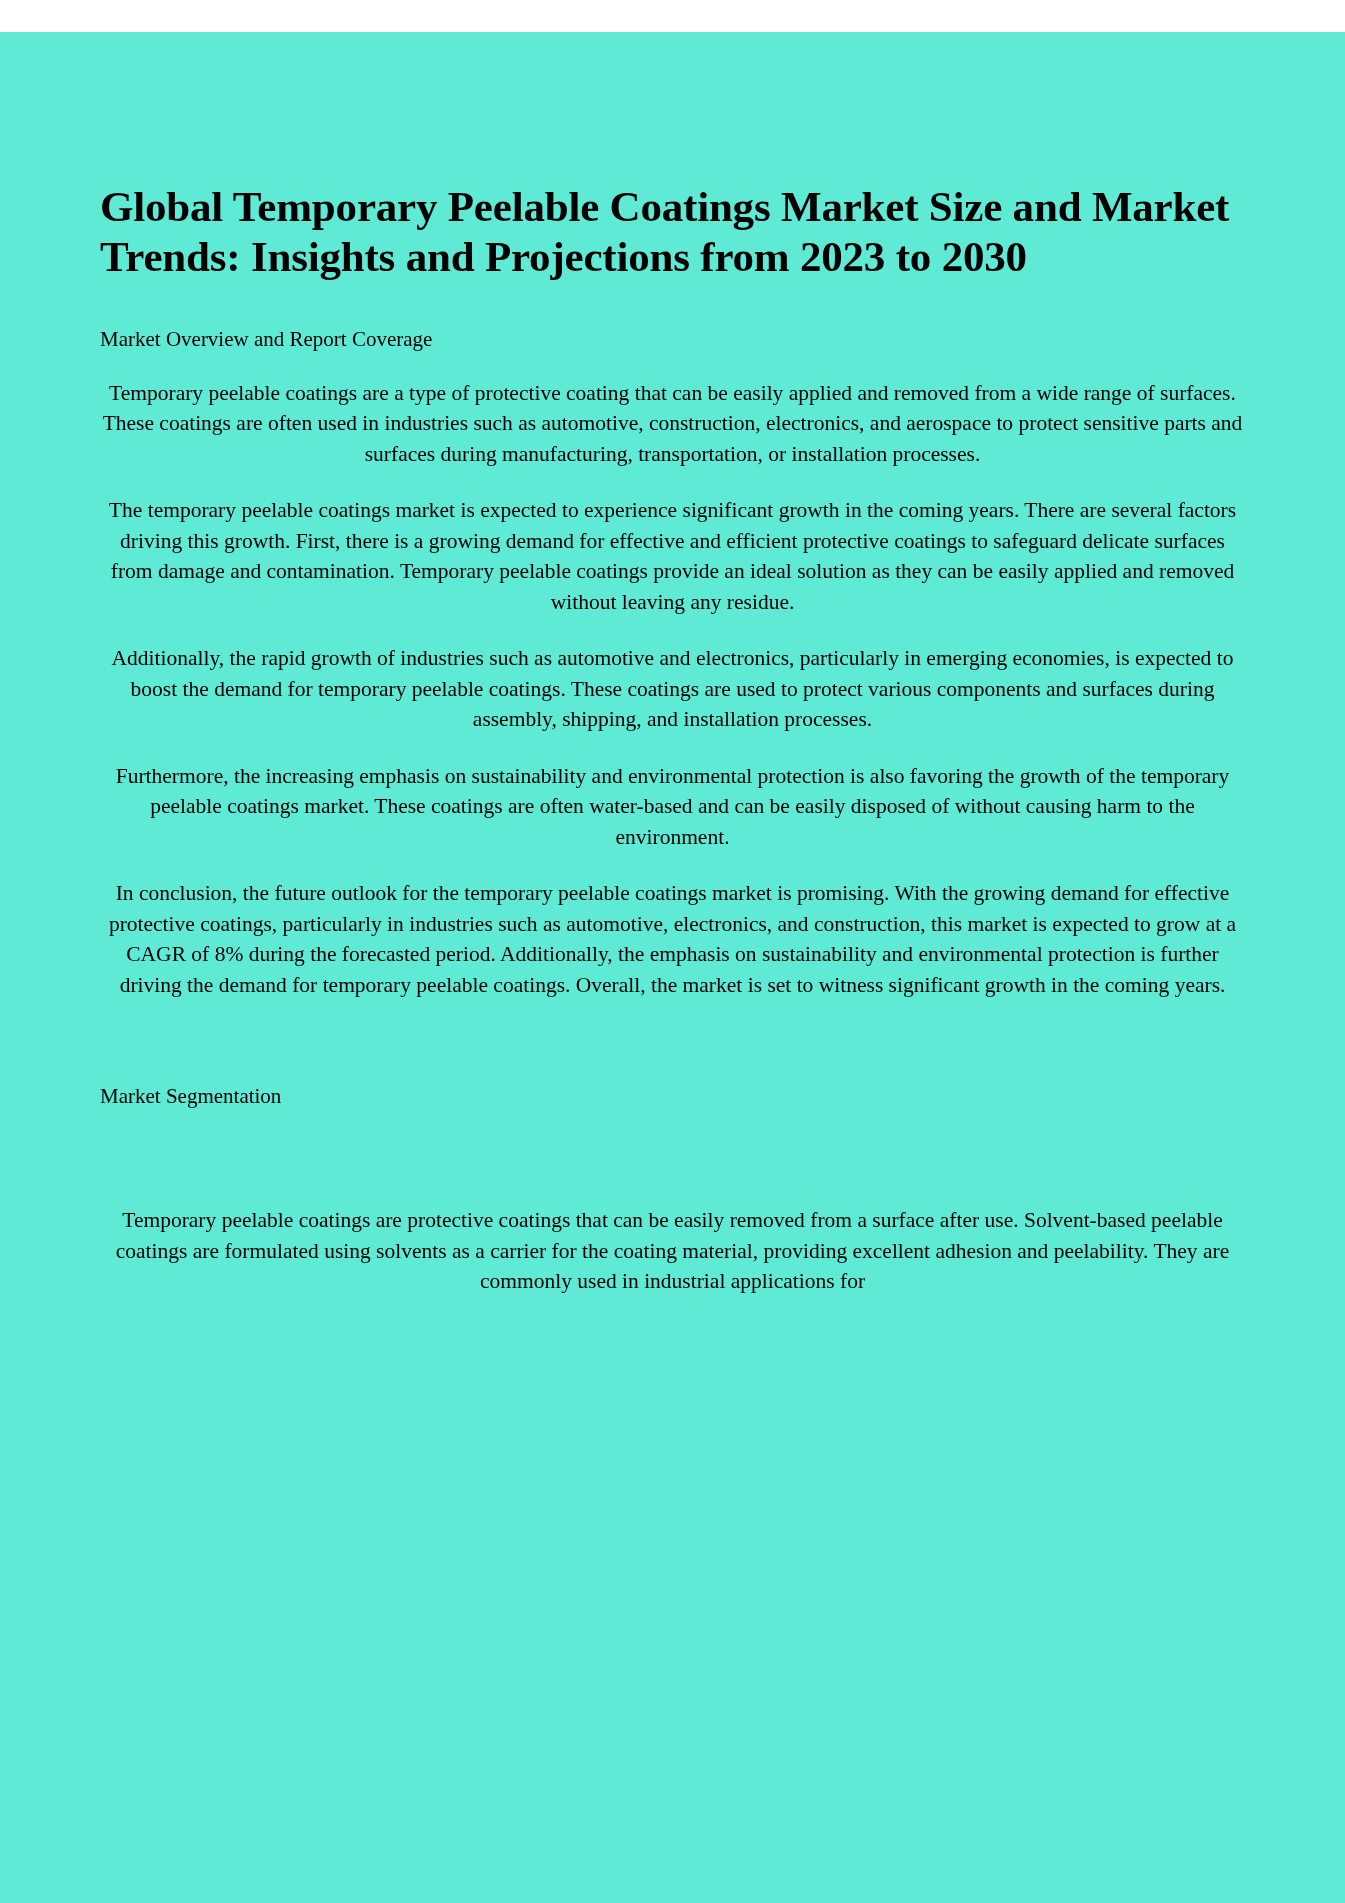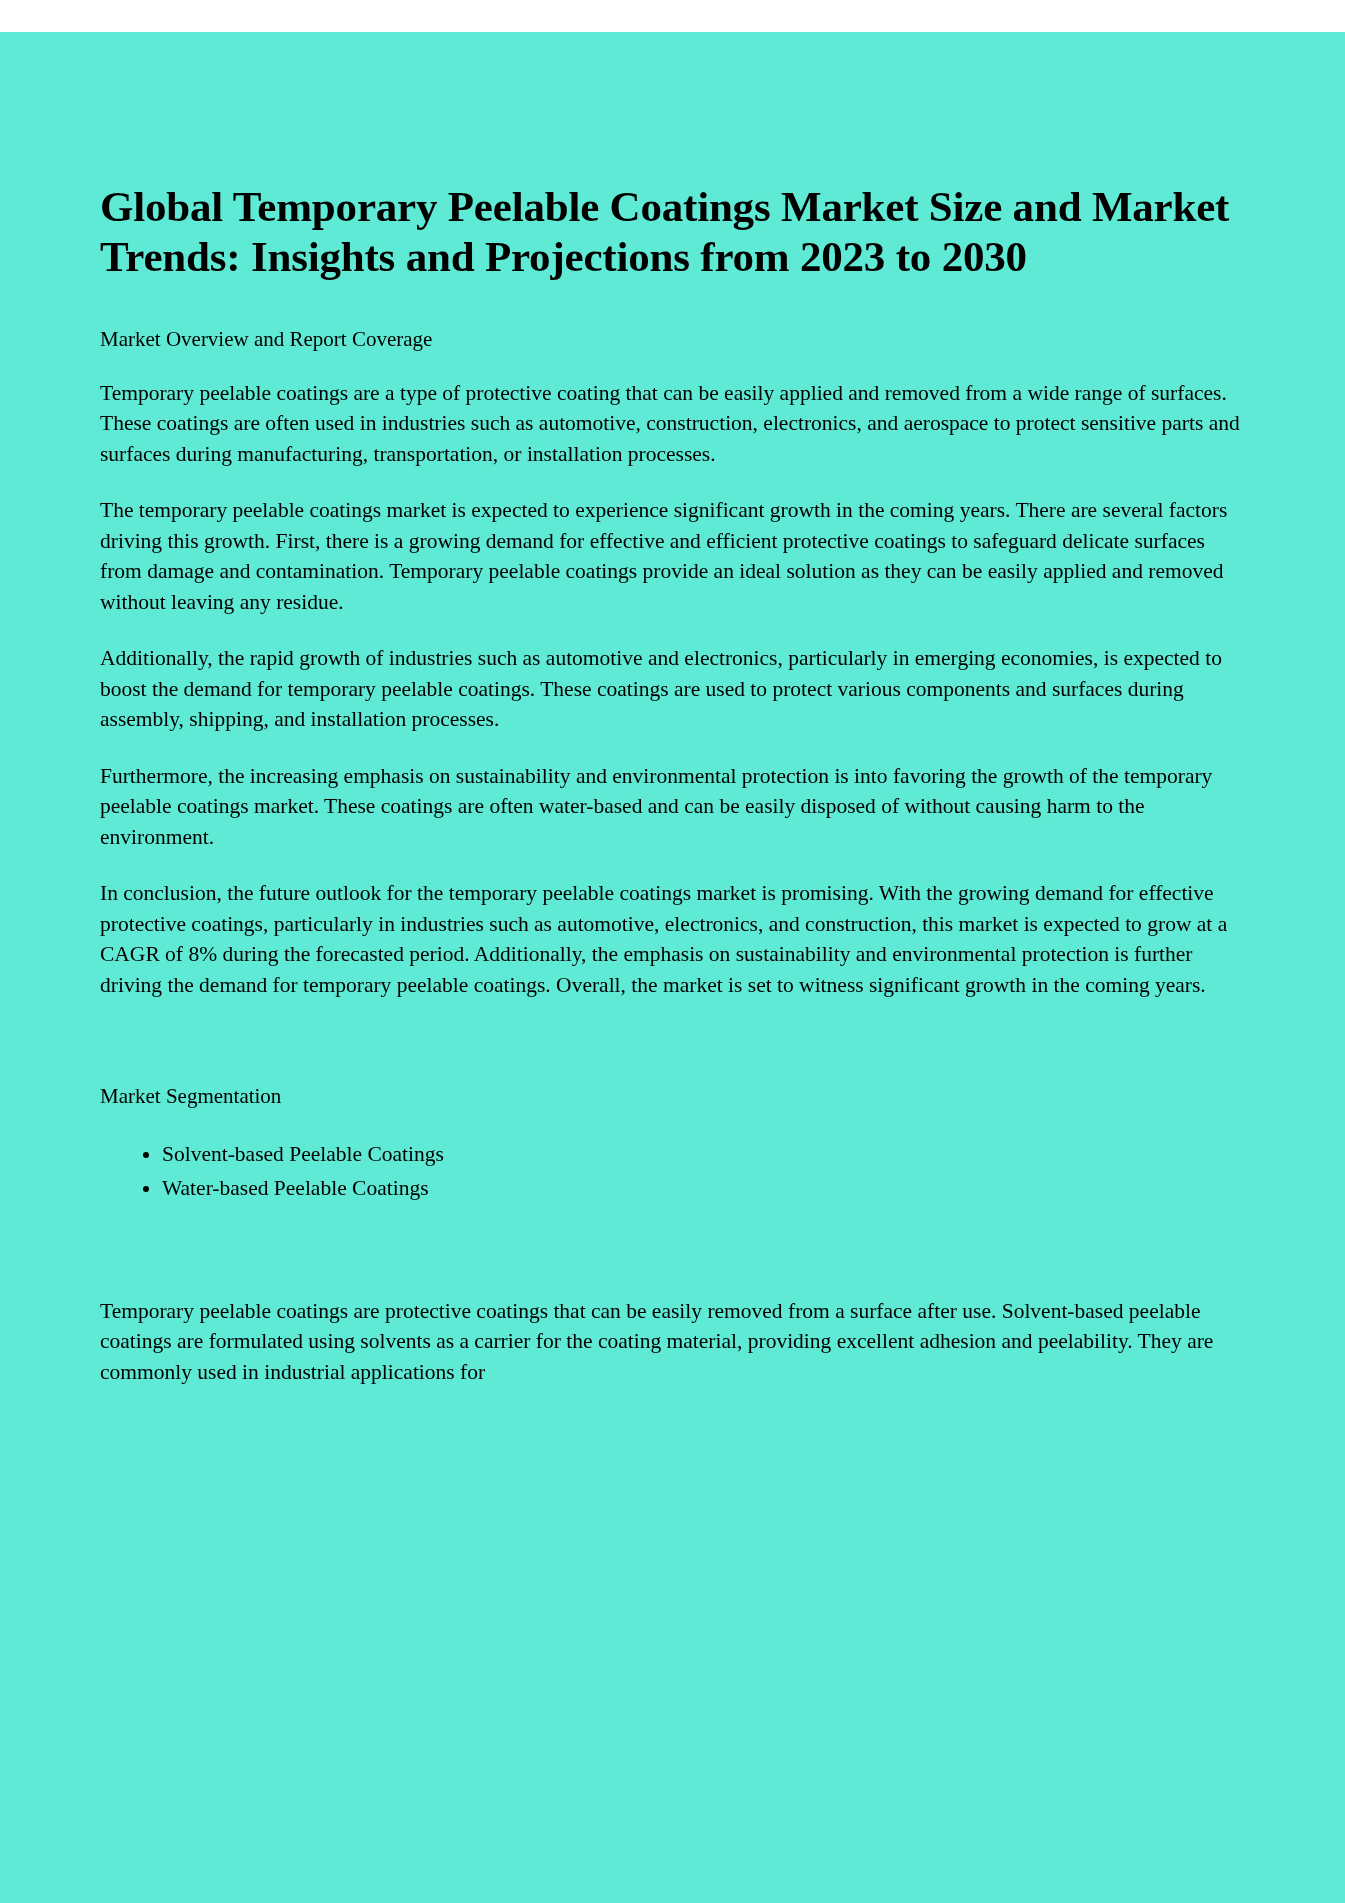--- a/index.html
+++ b/index.html
@@ -33,21 +33,21 @@
   .section-heading {
     font-size: 21px;
     font-weight: normal;
     margin: 0 0 26px 0;
   }
   p.body-text {
     font-size: 21.5px;
     line-height: 1.42;
     margin: 0 0 26px 0;
     max-width: 1150px;
-    text-align: left;
+    text-align: center;
   }
   .link-para {
     font-size: 21.5px;
     line-height: 1.42;
     margin: 0 0 26px 0;
     max-width: 1150px;
   }
   .link-label {
     font-weight: bold;
   }
@@ -88,31 +88,27 @@
 
 <div class="page">
 
   <h1 class="doc-title">Global Temporary Peelable Coatings Market Size and Market Trends: Insights and Projections from 2023 to 2030</h1>
 
   <h2 class="section-heading">Market Overview and Report Coverage</h2>
 
   <p class="body-text">Temporary peelable coatings are a type of protective coating that can be easily applied and removed from a wide range of surfaces. These coatings are often used in industries such as automotive, construction, electronics, and aerospace to protect sensitive parts and surfaces during manufacturing, transportation, or installation processes.</p>
   <p class="body-text">The temporary peelable coatings market is expected to experience significant growth in the coming years. There are several factors driving this growth. First, there is a growing demand for effective and efficient protective coatings to safeguard delicate surfaces from damage and contamination. Temporary peelable coatings provide an ideal solution as they can be easily applied and removed without leaving any residue.</p>
   <p class="body-text">Additionally, the rapid growth of industries such as automotive and electronics, particularly in emerging economies, is expected to boost the demand for temporary peelable coatings. These coatings are used to protect various components and surfaces during assembly, shipping, and installation processes.</p>
-  <p class="body-text">Furthermore, the increasing emphasis on sustainability and environmental protection is into favoring the growth of the temporary peelable coatings market. These coatings are often water-based and can be easily disposed of without causing harm to the environment.</p>
+  <p class="body-text">Furthermore, the increasing emphasis on sustainability and environmental protection is also favoring the growth of the temporary peelable coatings market. These coatings are often water-based and can be easily disposed of without causing harm to the environment.</p>
   <p class="body-text">In conclusion, the future outlook for the temporary peelable coatings market is promising. With the growing demand for effective protective coatings, particularly in industries such as automotive, electronics, and construction, this market is expected to grow at a CAGR of 8% during the forecasted period. Additionally, the emphasis on sustainability and environmental protection is further driving the demand for temporary peelable coatings. Overall, the market is set to witness significant growth in the coming years.</p>
 
 
   <div class="gap-block"></div>
 
   <h2 class="seg-heading">Market Segmentation</h2>
 
 
-  <ul class="seg-list">
-    <li>Solvent-based Peelable Coatings</li>
-    <li>Water-based Peelable Coatings</li>
-  </ul>
 
   <div class="gap-block-2"></div>
 
   <p class="body-text">Temporary peelable coatings are protective coatings that can be easily removed from a surface after use. Solvent-based peelable coatings are formulated using solvents as a carrier for the coating material, providing excellent adhesion and peelability. They are commonly used in industrial applications for</p>
 
 </div>
 
 </body></html>

